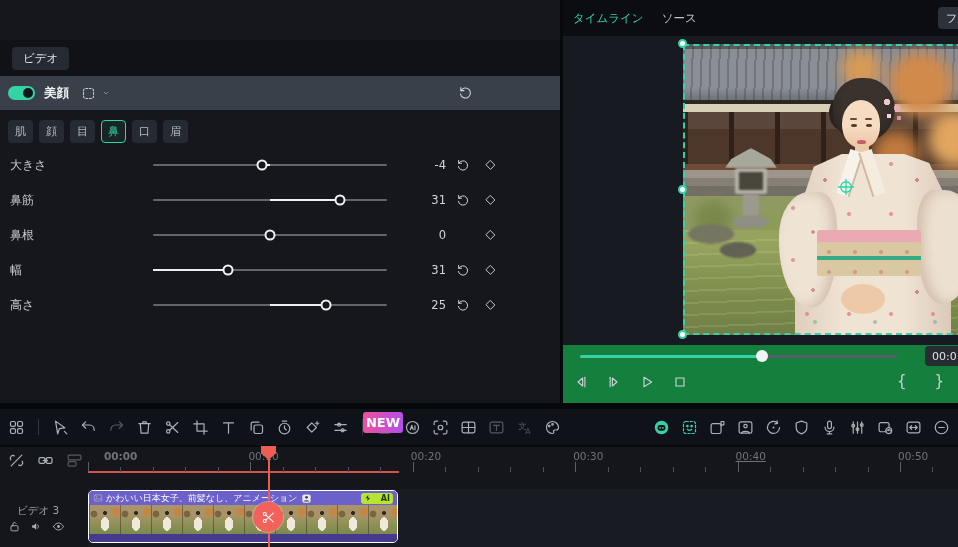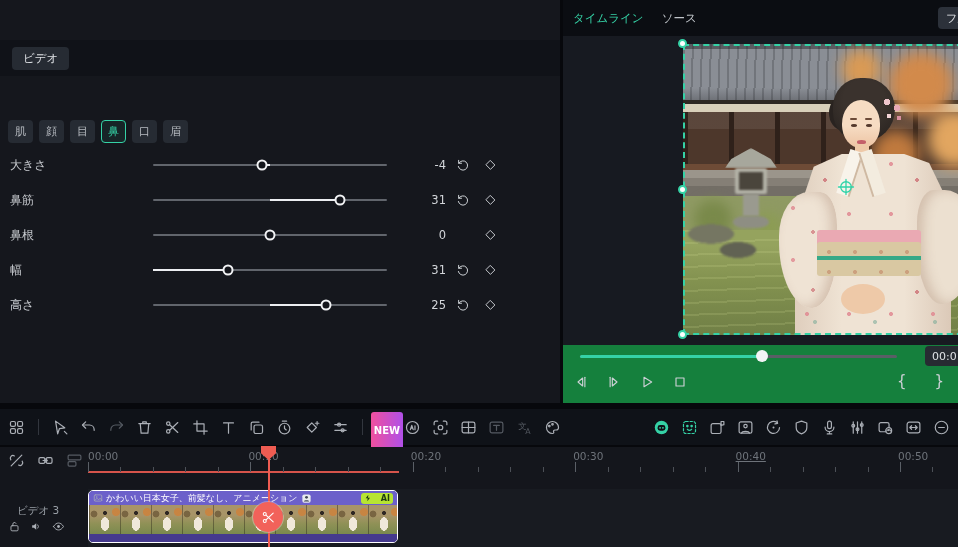--- a/index.html
+++ b/index.html
@@ -134,21 +134,21 @@
   .markers{position:absolute;left:334px;top:372px;display:flex;gap:28px;color:#ccd0d5;font-size:15px;}
 
   
   .toolbar{position:absolute;left:0;top:409px;width:958px;height:36px;background:#0f1218;display:flex;align-items:center;justify-content:space-between;padding:0 8px;}
   .tb-left,.tb-right{display:flex;align-items:center;gap:11px;}
   .ticon{position:relative;display:flex;color:#abafb6;}
   .ticon.dim{color:#555a62;}
   .ticon.accent{color:var(--accent);}
   .tdiv{width:1px;height:16px;background:#32363e;margin:0 2px;}
   .newbadge{position:absolute;top:-7px;right:-10px;background:linear-gradient(90deg,#f0509e,#b050e8);color:#fff;
-            font-size:10px;font-style:normal;font-weight:bold;padding:14px 3px;border-radius:3px;line-height:1;}
+            font-size:13px;font-style:normal;font-weight:bold;padding:4px 3px;border-radius:3px;line-height:1;}
 
   
   .timeline{position:absolute;left:0;top:447px;width:958px;height:100px;background:#14161c;}
   .tl-tools{position:absolute;left:8px;top:5px;display:flex;gap:12px;color:#b2b6bc;}
   .ruler{position:absolute;left:0;top:0;width:958px;height:42px;}
   .rlabel{position:absolute;top:3px;font-size:10.5px;color:#6e737a;}
   .tick{position:absolute;bottom:17px;width:1px;height:5px;background:#4c5057;}
   .tick.tall{height:10px;background:#5a5f66;}
   .redline{position:absolute;left:88px;top:24px;width:311px;height:2px;background:#d6544b;}
   .track-lane{position:absolute;left:88px;top:42px;width:870px;height:58px;background:#181b21;}
@@ -175,20 +175,42 @@
   .cut-btn{position:absolute;left:253px;top:502px;width:30px;height:30px;border-radius:50%;background:#f2625a;display:flex;align-items:center;justify-content:center;color:#fff;box-shadow:0 0 0 1px rgba(255,255,255,.3);}
 </style>
 </head>
 <body>
 
 <div id="app">
 
   <div class="left-panel">
     <div class="lp-chiprow">
       <span class="chip">ビデオ</span>
+    </div>
+    <div class="beauty-header">
+      <span class="toggle">
+          <span class="knob"></span>
+        </span>
+      <span class="bh-title">美顔</span>
+      <span class="bh-selbox" id="bh-selbox">
+          <svg width="15" height="15" viewBox="0 0 24 24" fill="none" stroke="currentColor" stroke-width="1.7" stroke-linecap="round" stroke-linejoin="round">
+            <rect x="4" y="4" width="16" height="16" rx="3.5" stroke-dasharray="3 2.6"></rect>
+          </svg>
+        </span>
+      <span class="bh-caret" id="bh-caret">
+          <svg width="10" height="10" viewBox="0 0 24 24" fill="none" stroke="currentColor" stroke-width="1.7" stroke-linecap="round" stroke-linejoin="round">
+            <path d="M7.5 10l4.5 4.5L16.5 10"></path>
+          </svg>
+        </span>
+      <span class="bh-reset" id="bh-reset">
+          <svg width="15" height="15" viewBox="0 0 24 24" fill="none" stroke="currentColor" stroke-width="1.7" stroke-linecap="round" stroke-linejoin="round">
+            <path d="M4.5 4v5h5"></path>
+            <path d="M4.8 9A8 8 0 114 14.5"></path>
+          </svg>
+        </span>
     </div>
     <div id="feature-tabs">
         <div class="ftab">肌</div>
         <div class="ftab">顔</div>
         <div class="ftab">目</div>
         <div class="ftab active">鼻</div>
         <div class="ftab">口</div>
         <div class="ftab">眉</div>
       </div>
     <div id="sliders">
@@ -572,21 +594,21 @@
             <circle cx="12" cy="12" r="8.8"></circle>
             <path d="M8 12h8"></path>
           </svg>
         </span>
       </div>
   </div>
 
   <div class="timeline">
     <div class="ruler" id="ruler">
       <div class="redline"></div>
-    <span class="rlabel" style="left: 88px;">00:00</span>
+    <span class="rlabel" style="left: 104px; font-weight: bold;">00:00</span>
         <span class="rlabel" style="left: 248.4px;">00:10</span>
         <span class="rlabel" style="left: 410.8px;">00:20</span>
         <span class="rlabel" style="left: 573.2px;">00:30</span>
         <span class="rlabel" style="left: 735.6px; text-decoration: underline;">00:40</span>
         <span class="rlabel" style="left: 898px;">00:50</span>
         <div class="tick tall" style="left: 88px;"></div>
         <div class="tick" style="left: 120.48px;"></div>
         <div class="tick" style="left: 152.96px;"></div>
         <div class="tick" style="left: 185.44px;"></div>
         <div class="tick" style="left: 217.92px;"></div>

